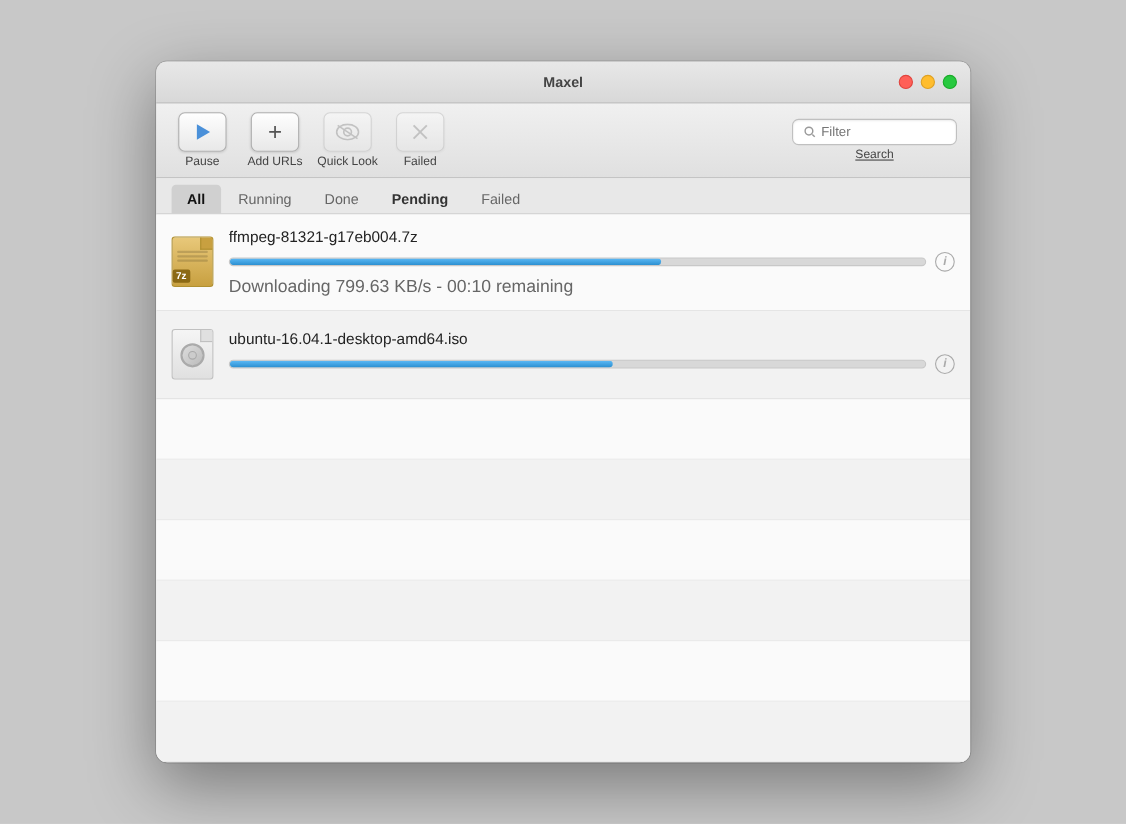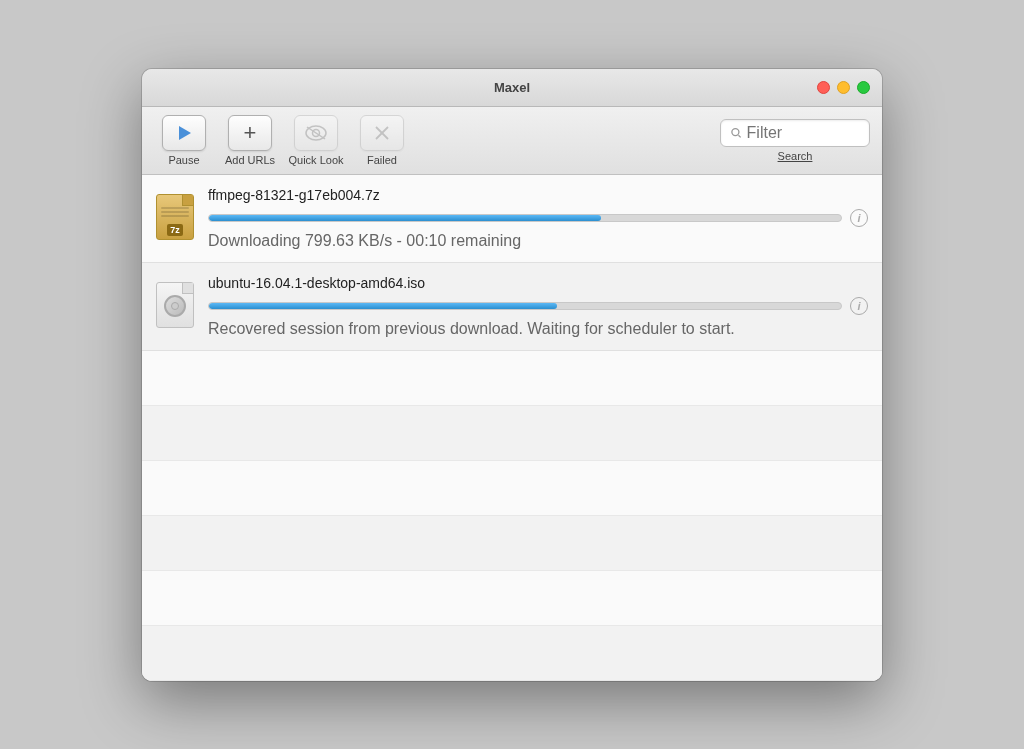--- a/index.html
+++ b/index.html
@@ -118,21 +118,21 @@
       border: 1px solid #c0c0c0;
       border-radius: 6px;
       padding: 4px 10px;
       width: 150px;
       gap: 5px;
       box-shadow: inset 0 1px 2px rgba(0,0,0,0.08);
     }
     .search-input {
       border: none;
       outline: none;
-      font-size: 16px;
+      font-size: 12px;
       color: #999;
       background: transparent;
       width: 100%;
     }
     .search-label {
       font-size: 11px;
       color: #444;
       text-align: center;
       display: block;
       margin-top: 3px;
@@ -194,21 +194,20 @@
     
     .icon-7z {
       width: 38px;
       height: 46px;
       background: linear-gradient(to bottom, #e8c87a, #c8a040);
       border: 1px solid #b09030;
       border-radius: 3px;
       position: relative;
       display: flex;
       align-items: flex-end;
-      justify-content: center;
       padding-bottom: 3px;
     }
     .icon-7z::before {
       content: '';
       position: absolute;
       top: 0; right: 0;
       width: 10px; height: 10px;
       background: #c8a040;
       border-left: 1px solid #b09030;
       border-bottom: 1px solid #b09030;
@@ -394,20 +393,37 @@
         <svg width="12" height="12" viewBox="0 0 12 12" fill="none">
           <circle cx="5" cy="5" r="4" stroke="#999" stroke-width="1.5"></circle>
           <line x1="8.5" y1="8.5" x2="11" y2="11" stroke="#999" stroke-width="1.5"></line>
         </svg>
         <input class="search-input" type="text" placeholder="Filter" style="">
       </div>
       <span class="search-label">Search</span>
     </div>
   </div>
 
+  <div class="tabs">
+    <div class="tab active">
+      <span>All</span>
+    </div>
+    <div class="tab">
+      <span>Running</span>
+    </div>
+    <div class="tab">
+      <span>Done</span>
+    </div>
+    <div class="tab bold">
+      <span>Pending</span>
+    </div>
+    <div class="tab">
+      <span>Failed</span>
+    </div>
+  </div>
 
   <div class="download-list">
 
     <div class="download-item">
       <div class="file-icon">
         <div class="icon-7z">
           <div class="icon-7z-lines">
             <div class="icon-7z-line"></div>
             <div class="icon-7z-line"></div>
             <div class="icon-7z-line"></div>
@@ -434,21 +450,20 @@
         </div>
       </div>
       <div class="download-info">
         <div class="download-name">ubuntu-16.04.1-desktop-amd64.iso</div>
         <div class="progress-row">
           <div class="progress-bar-bg">
             <div class="progress-bar-fill" style="width: 55%"></div>
           </div>
           <div class="info-icon">i</div>
         </div>
-        <div class="download-status">Recovered session from previous download. Waiting for scheduler to start.</div>
       </div>
     </div>
 
     <div class="empty-row"></div>
     <div class="empty-row"></div>
     <div class="empty-row"></div>
     <div class="empty-row"></div>
     <div class="empty-row"></div>
     <div class="empty-row"></div>
   </div>

